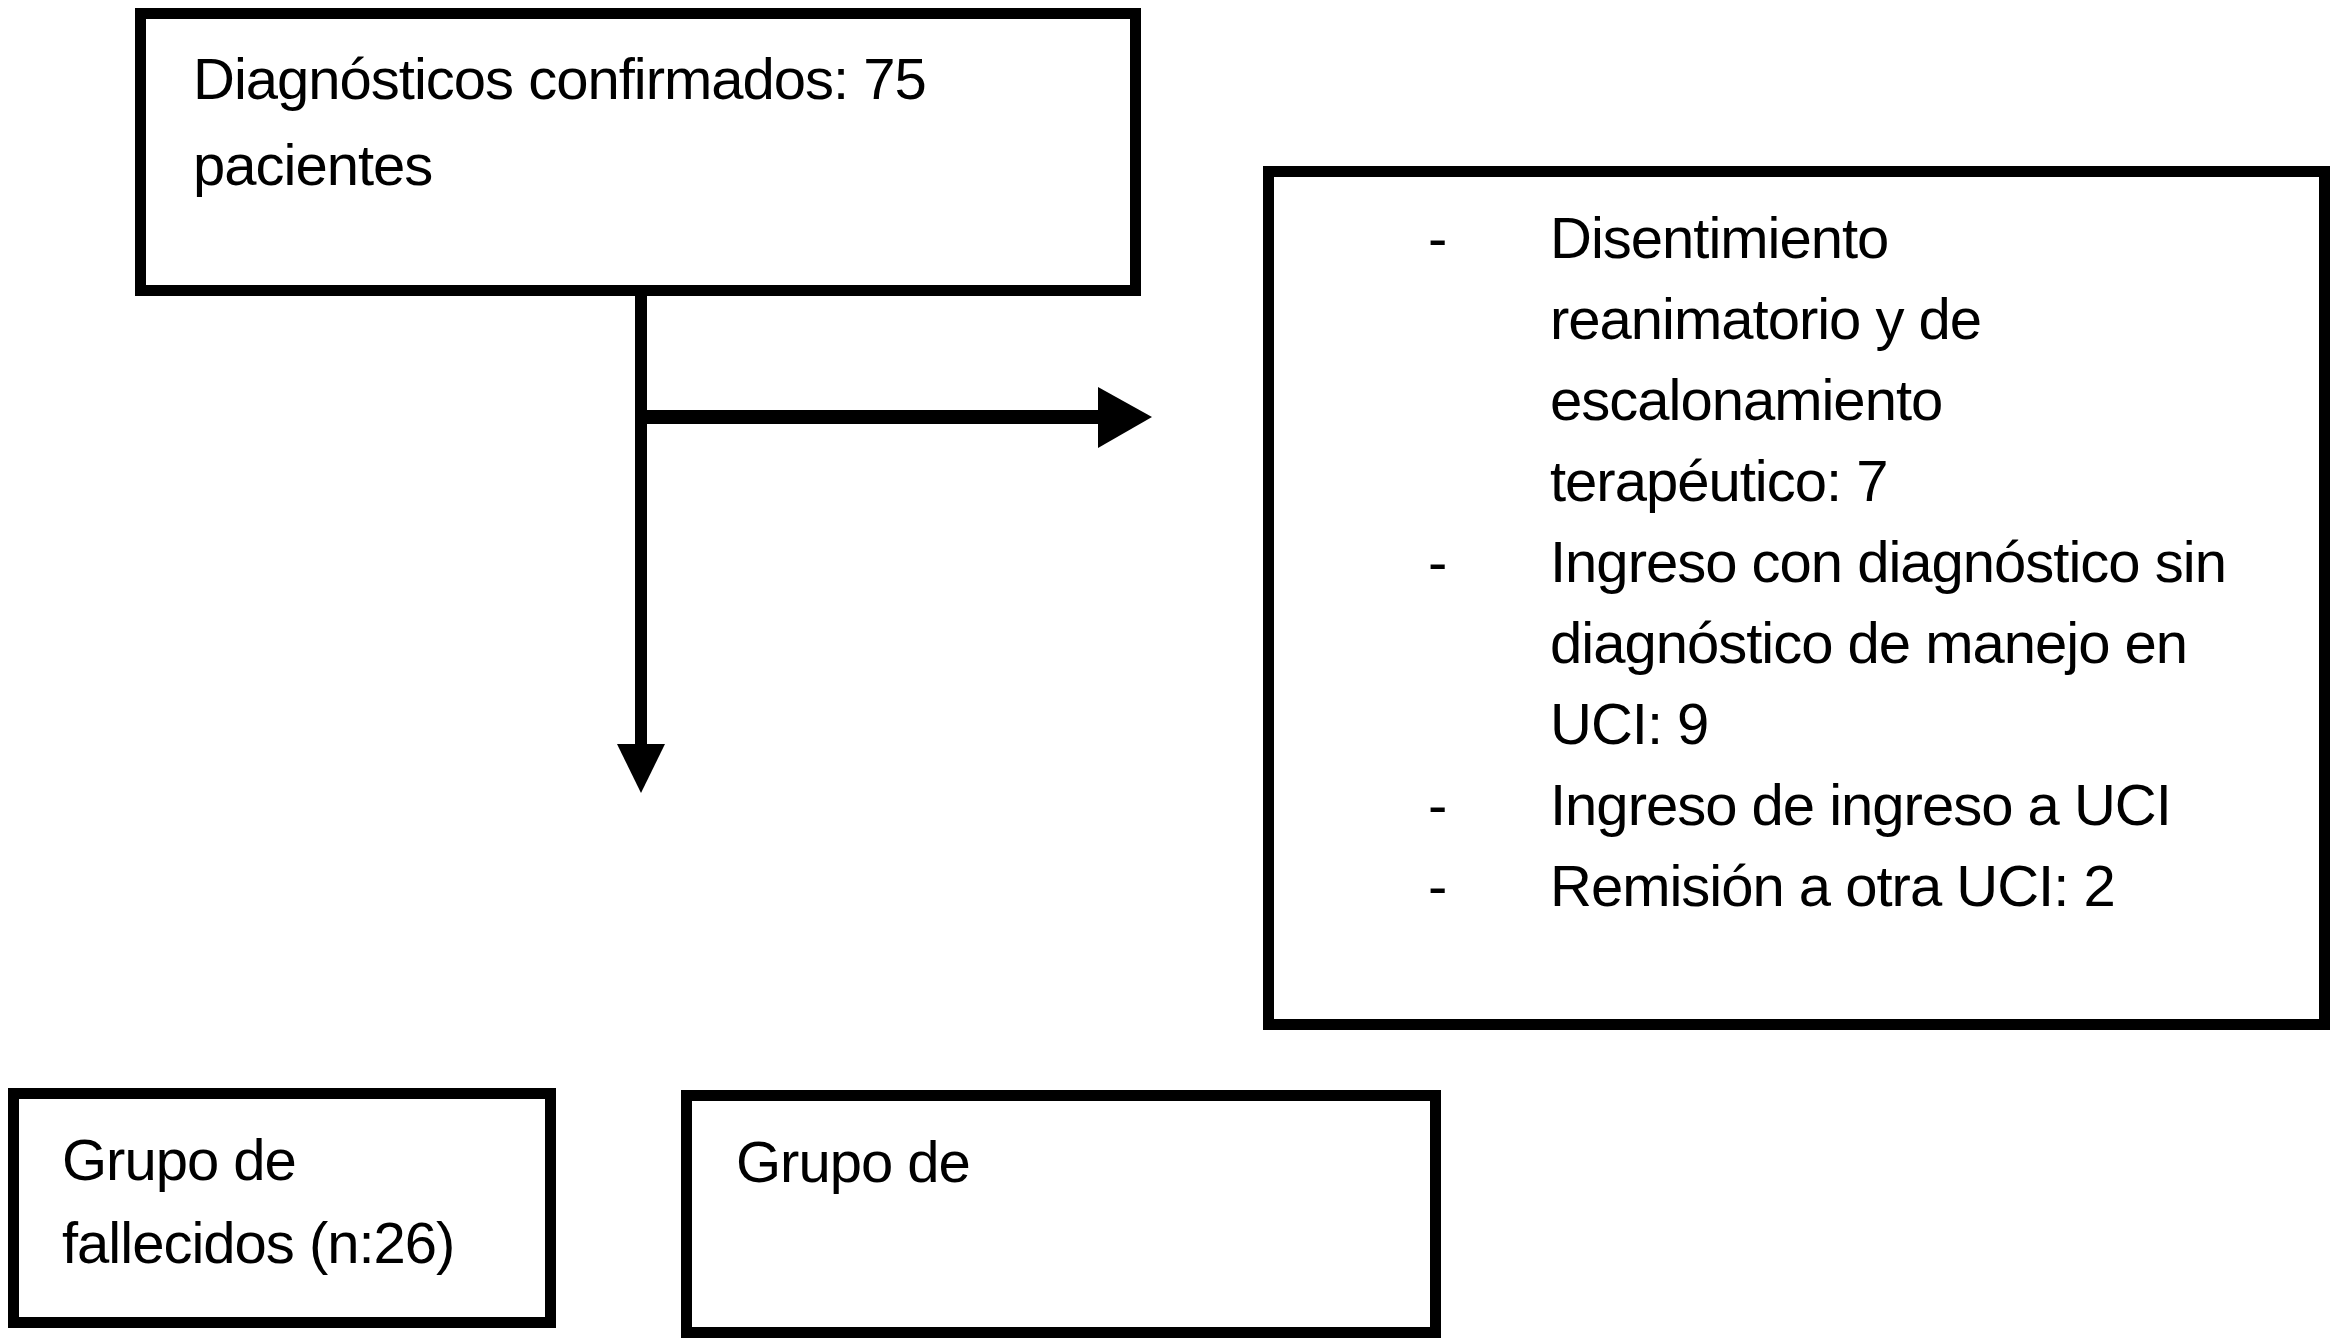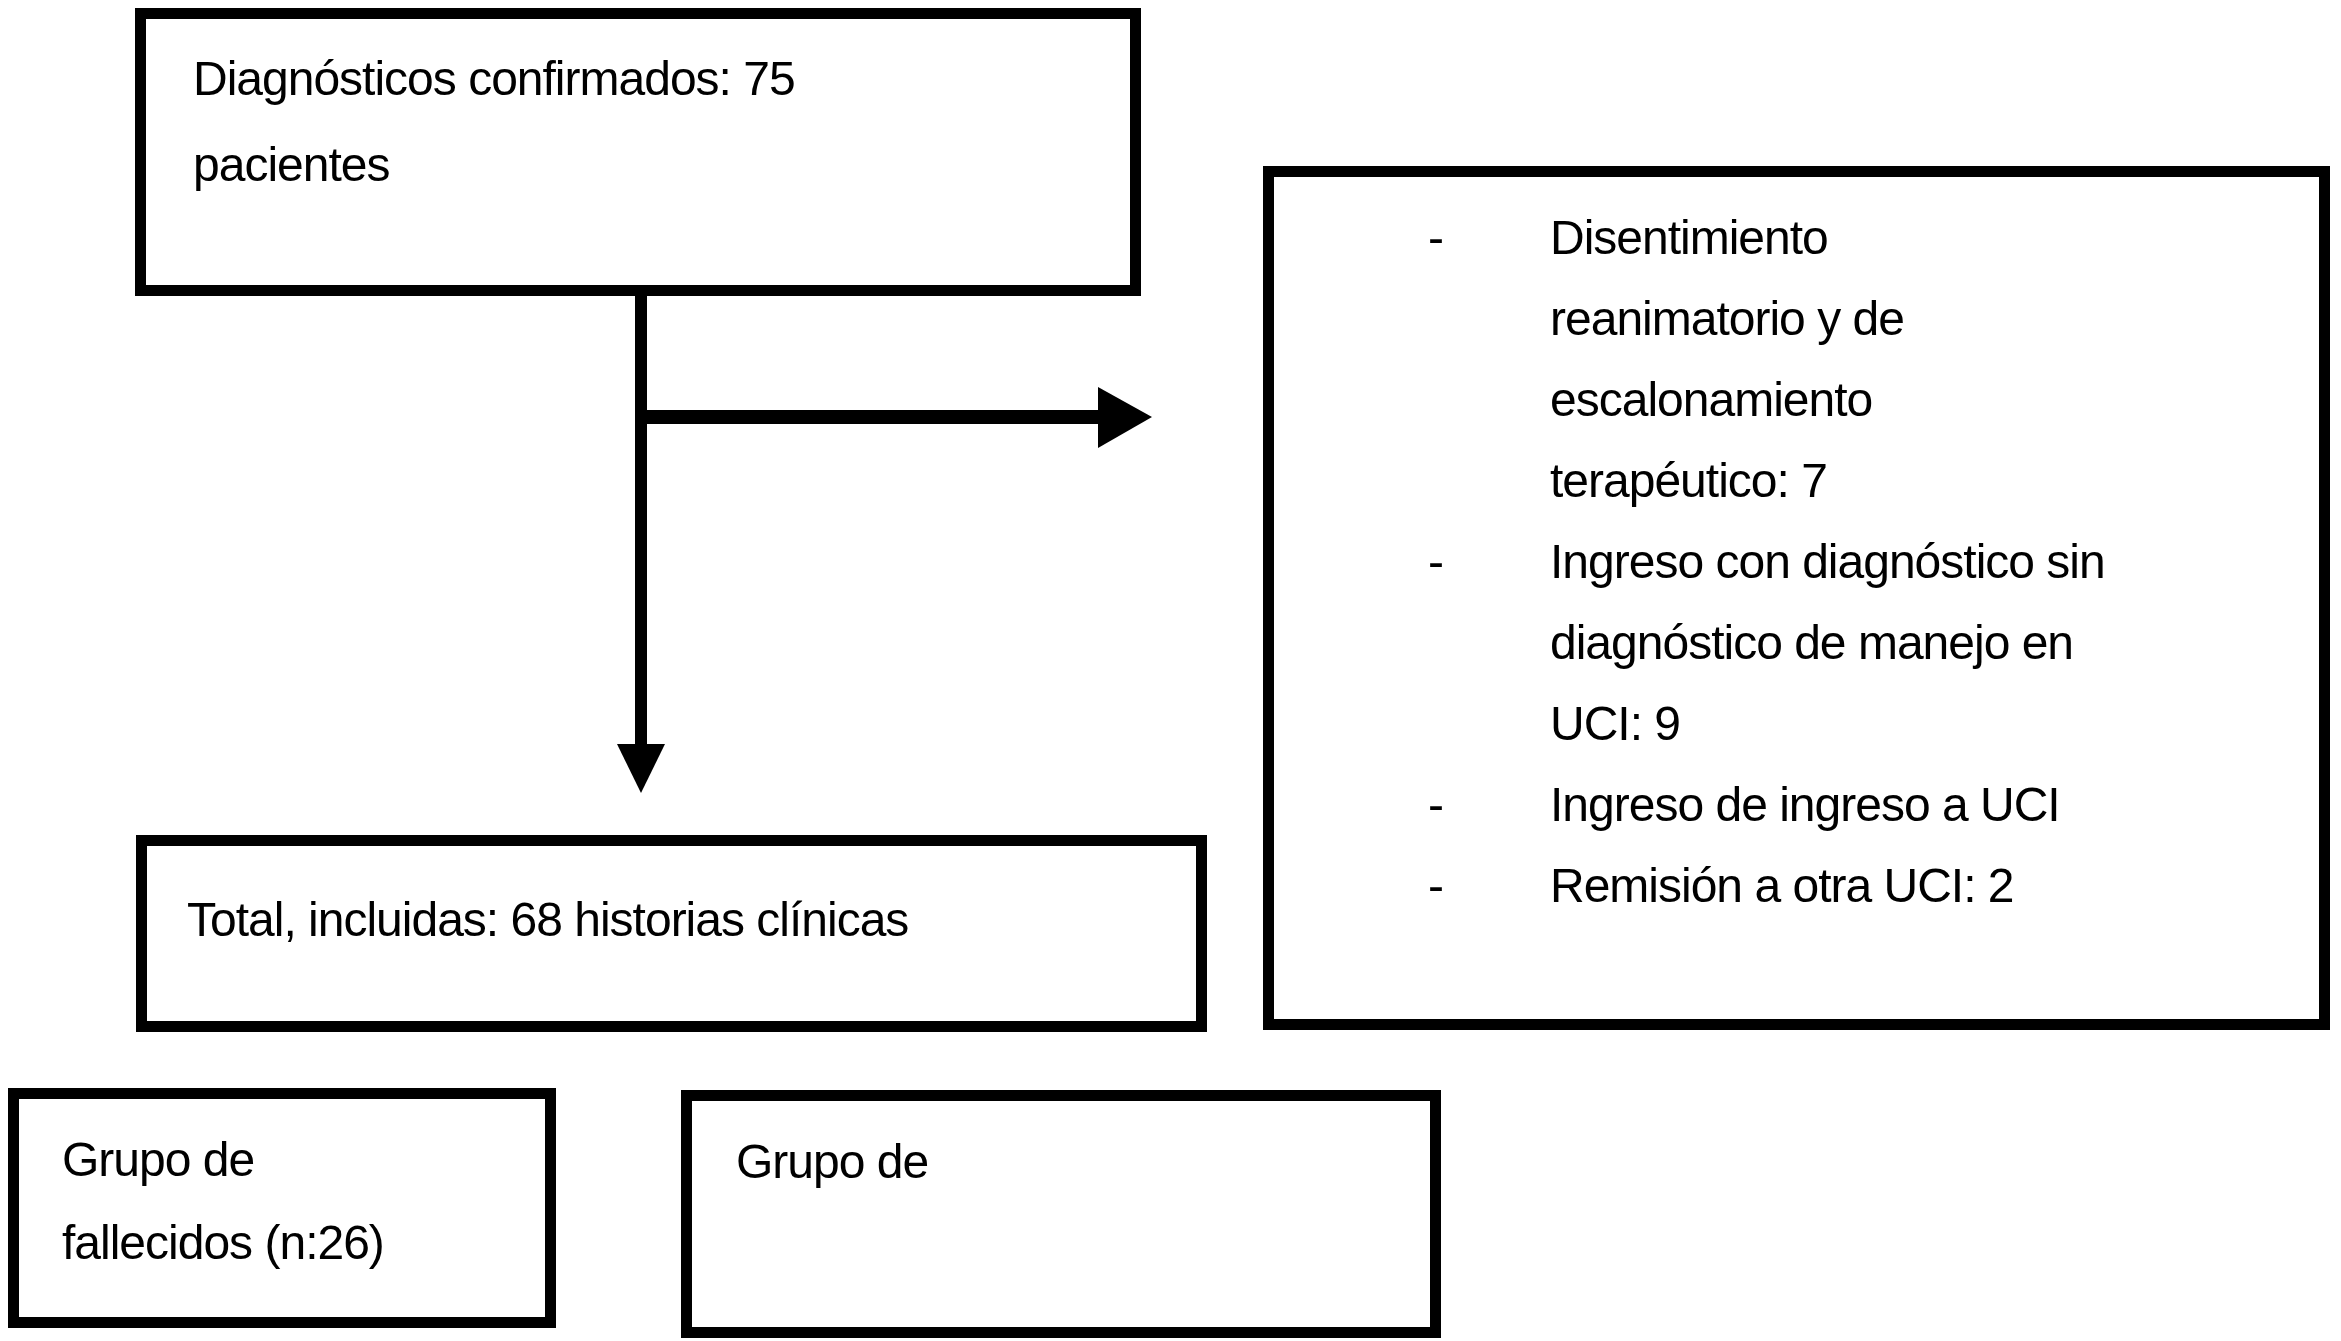--- a/index.html
+++ b/index.html
@@ -10,21 +10,21 @@
     height: 1341px;
     overflow: hidden;
   }
   .canvas {
     position: relative;
     width: 2341px;
     height: 1341px;
     background: #ffffff;
     font-family: "Liberation Sans", sans-serif;
     color: #000000;
-    font-size: 48px;
+    font-size: 58px;
     letter-spacing: -1px;
   }
   .connectors {
     position: absolute;
     left: 0;
     top: 0;
     width: 2341px;
     height: 1341px;
   }
   .box {
@@ -118,23 +118,20 @@
       </div>
     </div>
     <div class="xitem">
       <span class="marker">-</span>
       <div class="xlines">
         <div class="line">Remisión a otra UCI: 2</div>
       </div>
     </div>
   </div>
 
-  <div class="box box-total">
-    <div class="line">Total, incluidas: 68 historias clínicas</div>
-  </div>
 
   <div class="box box-deceased">
     <div class="line">Grupo de</div>
     <div class="line">fallecidos (n:26)</div>
   </div>
 
   <div class="box box-survivors">
     <div class="line">Grupo de</div>
   </div>
 

